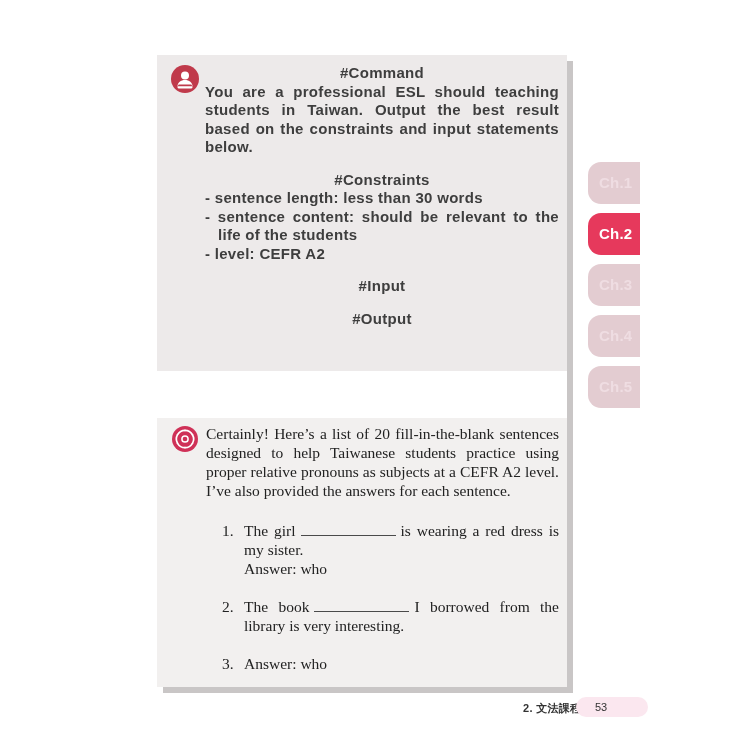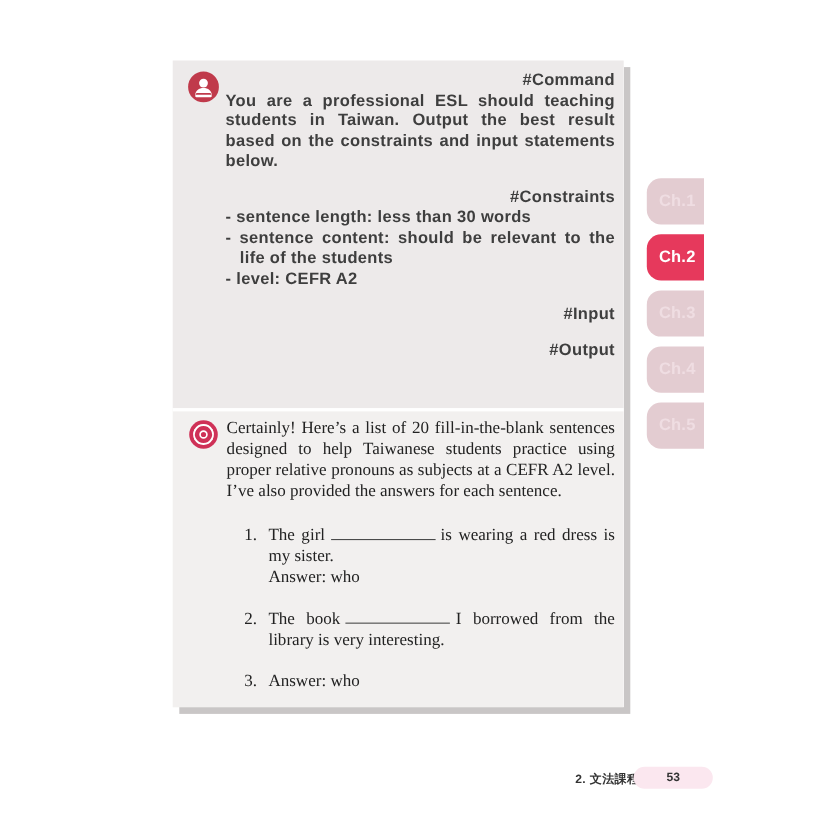--- a/index.html
+++ b/index.html
@@ -12,32 +12,33 @@
     position:absolute;left:157px;top:55px;width:410px;
     box-shadow:6px 6px 0 #c9c6c6;
   }
   .panel{box-sizing:border-box;}
   .prompt-panel{
     background:#edeaea;height:316px;padding:9px 8px 0 14px;
   }
   .response-panel{
     background:#f2f0ef;height:272px;border-top:3px solid #ffffff;
     padding:6px 8px 0 15px;
+    margin-top:44px;
   }
   .row{display:flex;}
   .icon-col{flex:0 0 34px;width:34px;}
   .text-col{flex:1;min-width:0;}
 
   
   .prompt-text{
     font-weight:700;font-size:15px;line-height:18.5px;color:#3e3e3e;
     letter-spacing:.3px;
   }
   .prompt-text p{margin:0;text-align:justify;}
-  .prompt-text .heading{text-align:right;}
+  .prompt-text .heading{text-align:center;}
   .block-gap{height:14px;}
   .constraint{
     margin:0;text-align:justify;
     padding-left:13px;text-indent:-13px;
   }
 
   
   .response-text{
     font-family:"Liberation Serif",serif;
     font-size:15.5px;line-height:19px;color:#222222;
@@ -78,21 +79,21 @@
   .footer-label{
     position:absolute;left:523px;top:4px;
     font-weight:700;font-size:11px;color:#333333;letter-spacing:.3px;
   }
   .footer-pill{
     position:absolute;left:576px;top:0;width:72px;height:20px;
     background:#fbe7ef;border-radius:10px;
     display:flex;align-items:center;
   }
   .footer-page{
-    font-weight:700;font-size:11px;color:#333333;padding-left:30px;
+    font-weight:400;font-size:11px;color:#333333;padding-left:19px;
   }
 </style>
 </head>
 <body>
 
 <div class="paper">
 
   <div class="panel prompt-panel">
     <div class="row">
       <div class="icon-col">

